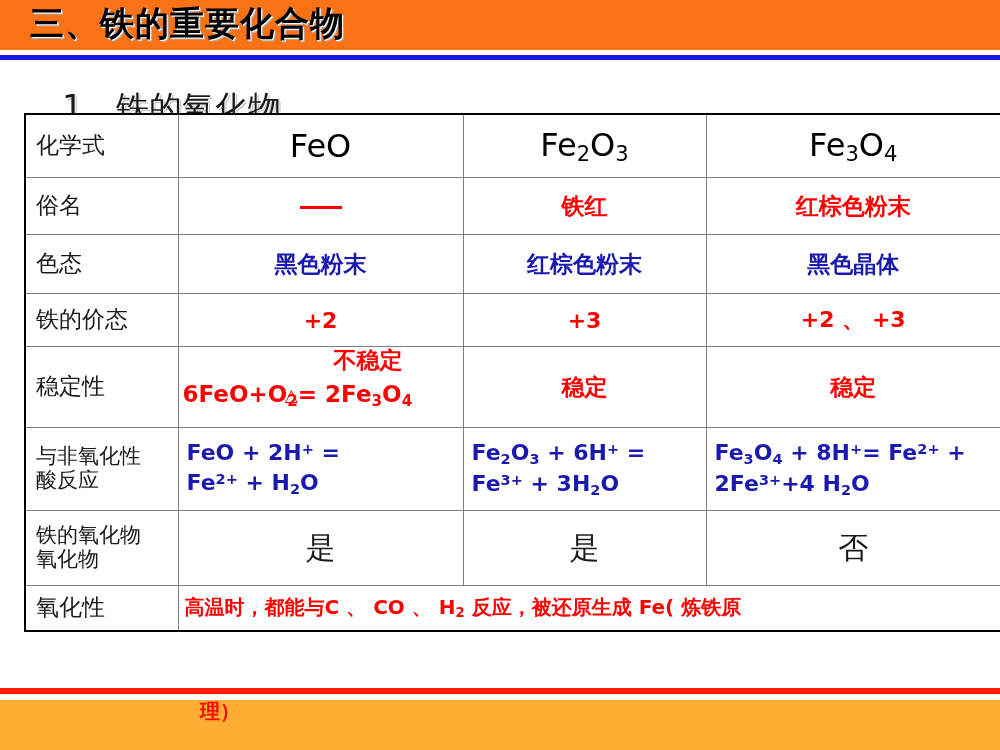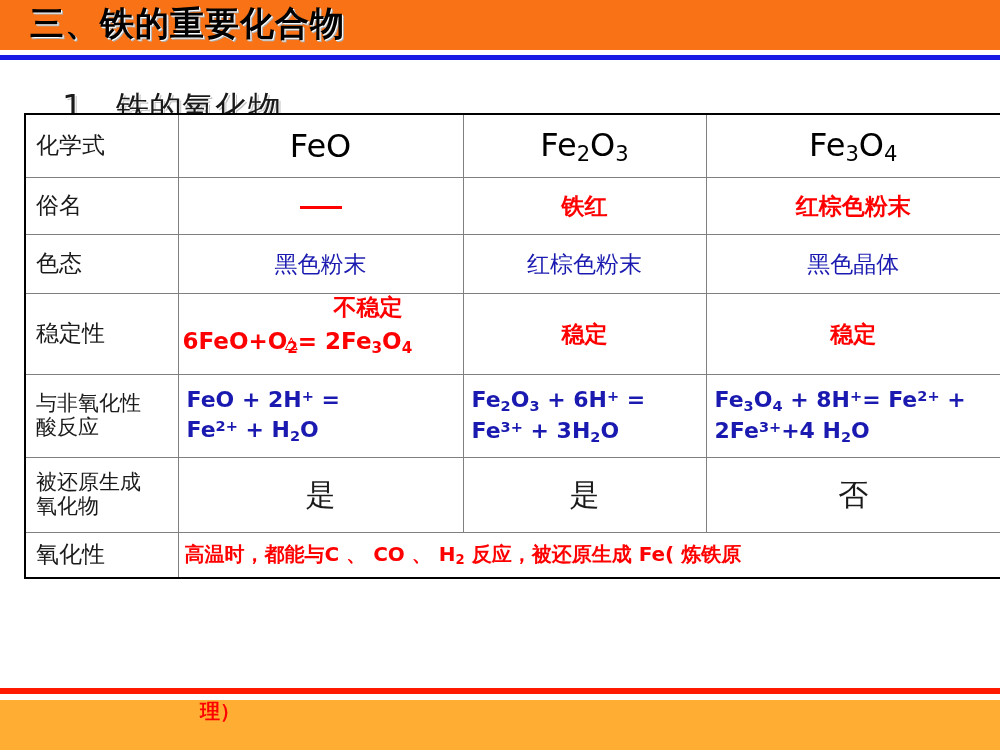--- a/index.html
+++ b/index.html
@@ -111,21 +111,21 @@
     color: #000000;
     text-align: center;
   }
   .cn-bold-red {
     font-size: 23px;
     font-weight: bold;
     color: #FF0000;
   }
   .cn-bold-blue {
     font-size: 23px;
-    font-weight: normal;
+    font-weight: bold;
     color: #1A1AB0;
   }
   .valence {
     font-size: 22px;
     font-weight: bold;
     color: #FF0000;
   }
   .dash-red {
     display: inline-block;
     width: 42px;
@@ -286,20 +286,32 @@
         <span class="cn-bold-blue">黑色粉末</span>
       </td>
       <td class="cell-center">
         <span class="cn-bold-blue">红棕色粉末</span>
       </td>
       <td class="cell-center">
         <span class="cn-bold-blue">黑色晶体</span>
       </td>
     </tr>
 
+    <tr class="r-valence">
+      <td class="rowlabel">铁的价态</td>
+      <td class="cell-center">
+        <span class="valence">+2</span>
+      </td>
+      <td class="cell-center">
+        <span class="valence">+3</span>
+      </td>
+      <td class="cell-center">
+        <span class="valence">+2 、 +3</span>
+      </td>
+    </tr>
 
 
     <tr class="r-stable">
       <td class="rowlabel">稳定性</td>
       <td class="stable-cell">
         <span class="stable-top">不稳定</span>
         <span class="stable-eq">
           <span>6FeO+O</span><sub>2</sub><span class="eq-delta"><span>△</span></span><span>=</span><span> 2Fe</span><sub>3</sub><span>O</span><sub>4</sub>
         </span>
       </td>
@@ -322,21 +334,21 @@
       <td class="ion-eq">
         Fe<sub>2</sub>O<sub>3</sub> + 6H<sup>+</sup> =<br>Fe<sup>3+</sup> + 3H<sub>2</sub>O
       </td>
       <td class="ion-eq">
         Fe<sub>3</sub>O<sub>4</sub> + 8H<sup>+</sup>= Fe<sup>2+</sup> +<br>2Fe<sup>3+</sup>+4 H<sub>2</sub>O
       </td>
     </tr>
 
     <tr class="r-basic">
       <td class="rowlabel small">
-        <div>被还原生成</div>
+        <div>铁的氧化物</div>
         <div>氧化物</div>
       </td>
       <td class="yesno">是</td>
       <td class="yesno">是</td>
       <td class="yesno">否</td>
     </tr>
 
     <tr class="r-oxid">
       <td class="rowlabel">氧化性</td>
       <td class="oxid-cell" colspan="3">

